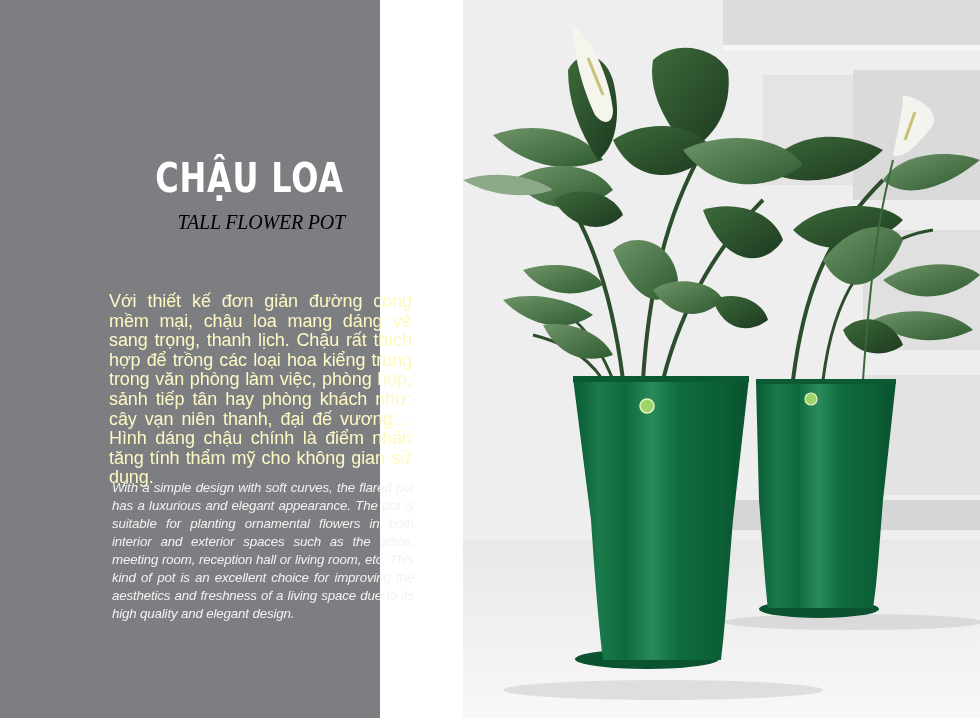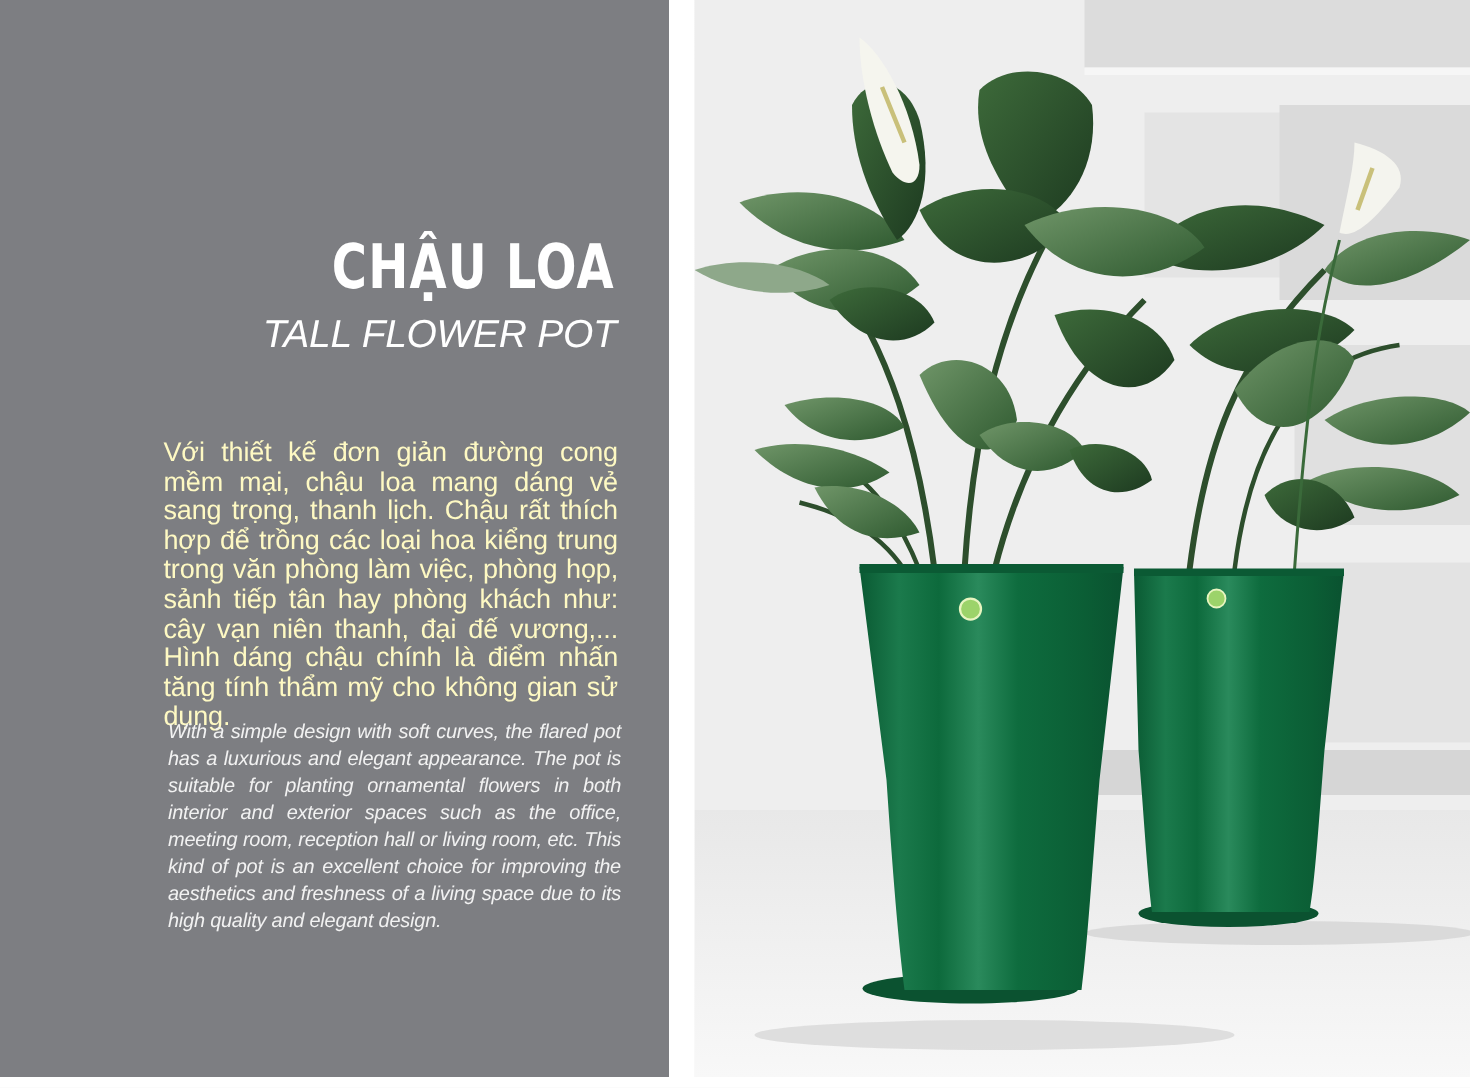--- a/index.html
+++ b/index.html
@@ -1,32 +1,32 @@
 <!DOCTYPE html>
 <html><head>
   <meta charset="utf-8">
   <style>
     * { box-sizing: border-box; margin: 0; padding: 0; }
     html, body { width: 980px; height: 725px; overflow: hidden; background: #ffffff; }
     body { position: relative; font-family: "Liberation Sans", sans-serif; }
 
     .left-panel {
-      position: absolute; left: 0; top: 0; width: 446px; height: 718px;
+      position: absolute; left: 0; top: 0; width: 380px; height: 718px;
       background: #7d7e82;
     }
     .title {
       position: absolute; right: 36px; top: 152px;
       color: #ffffff; font-family: "DejaVu Sans", sans-serif; font-weight: bold;
       font-size: 41px; letter-spacing: 1px; transform: scaleX(0.78); transform-origin: right center;
       line-height: 52px; white-space: nowrap;
     }
     .subtitle {
       position: absolute; right: 35px; top: 210px;
-      color: #ffffff; font-style: italic; font-size: 26px; line-height: 24px;
-      white-space: nowrap; letter-spacing: -0.2px;
+      color: #000000; font-style: italic; font-size: 20px; line-height: 24px;
+      white-space: nowrap; letter-spacing: -0.2px; font-family: Liberation Serif, serif;
     }
     .body-vi {
       position: absolute; left: 109px; top: 292px; width: 303px;
       color: #fef9c3; font-size: 18px; line-height: 19.6px; text-align: justify;
       letter-spacing: -0.1px;
     }
     .body-en {
       position: absolute; left: 112px; top: 479px; width: 302px;
       color: #f2f2f2; font-style: italic; font-size: 13.3px; line-height: 18px; text-align: justify;
       letter-spacing: -0.15px;

